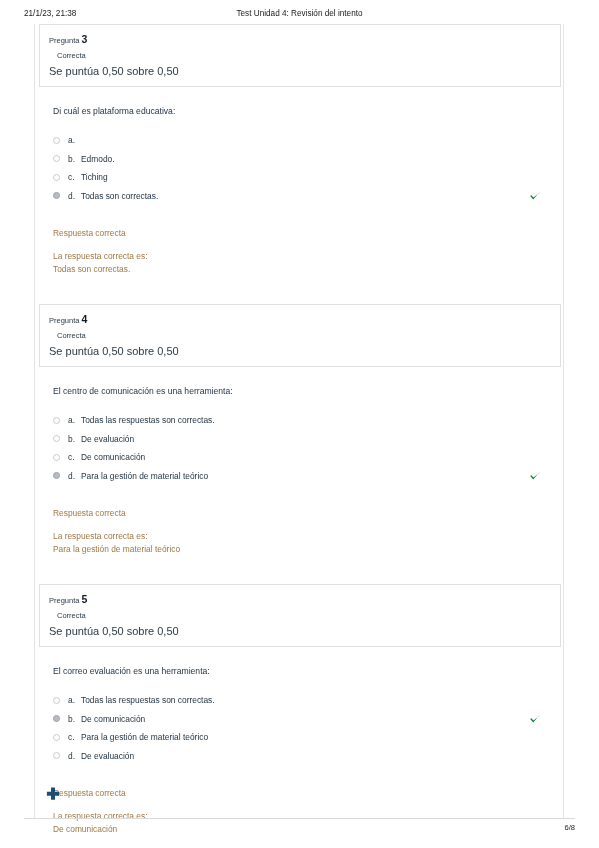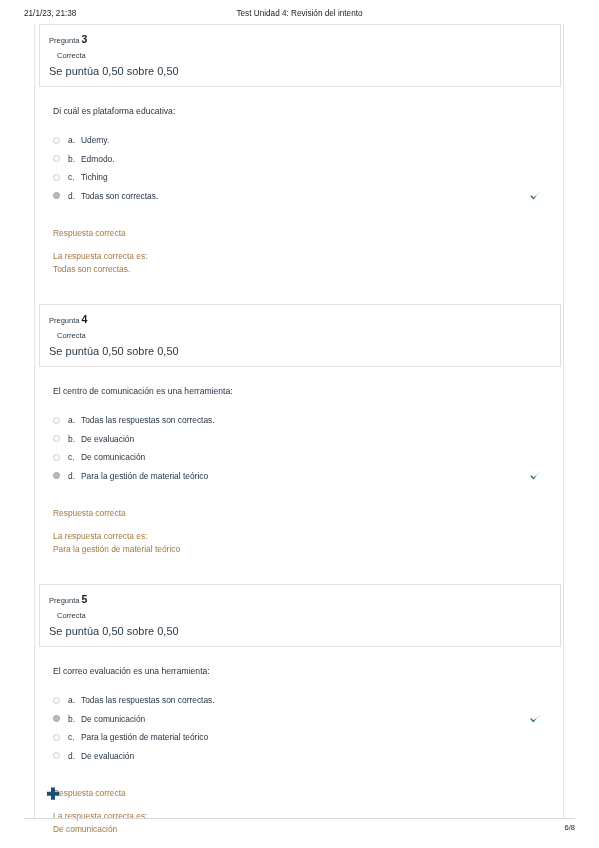--- a/index.html
+++ b/index.html
@@ -221,21 +221,20 @@
         <div class="qno"><span>Pregunta</span><b>3</b></div>
         <div class="qstate">Correcta</div>
         <div class="qgrade">Se puntúa 0,50 sobre 0,50</div>
       </div>
       <div class="qbody">
         <div class="qtext">Di cuál es plataforma educativa:</div>
         <div class="answers">
           <div class="answer-row">
             <span class="radio"></span>
             <span class="ans-letter">a.</span>
-            <span class="ans-text">Udemy.</span>
           </div>
           <div class="answer-row">
             <span class="radio"></span>
             <span class="ans-letter">b.</span>
             <span class="ans-text">Edmodo.</span>
           </div>
           <div class="answer-row">
             <span class="radio"></span>
             <span class="ans-letter">c.</span>
             <span class="ans-text">Tiching</span>

